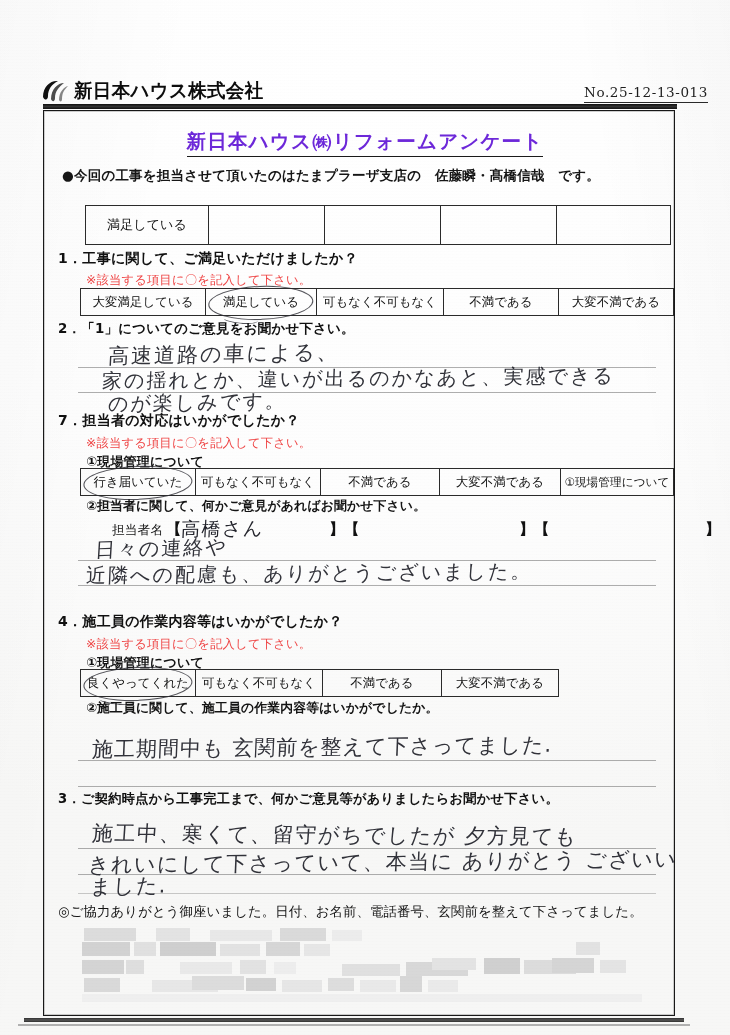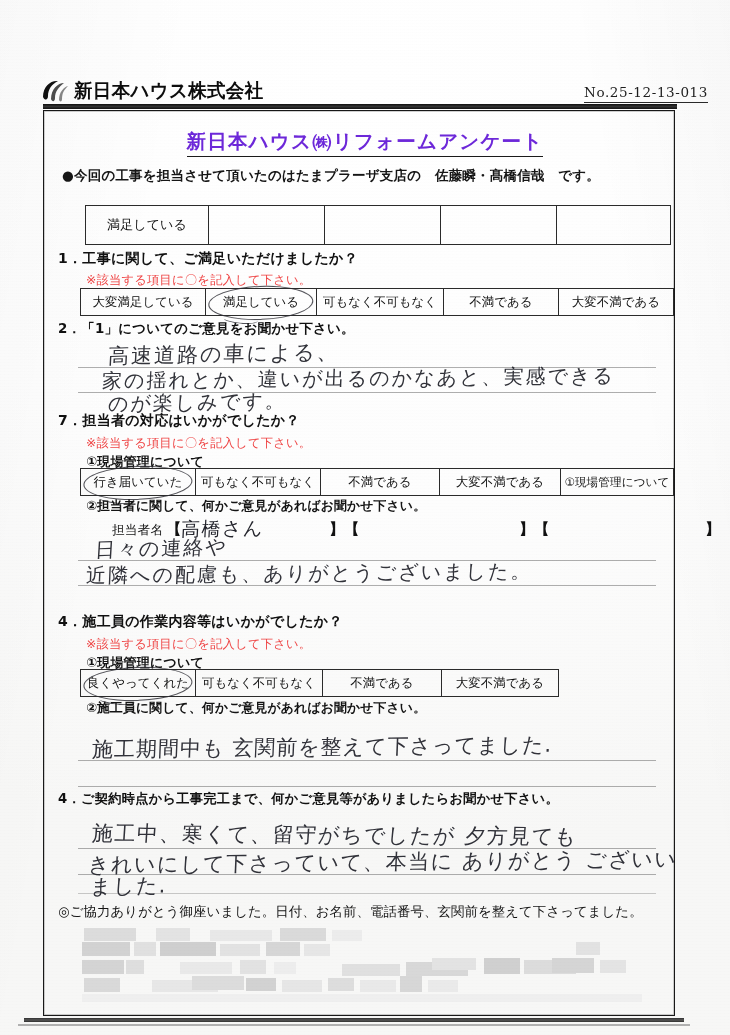--- a/index.html
+++ b/index.html
@@ -250,26 +250,26 @@
 <table class="opt" style="left:80px;top:669px;width:466px;">
   <tbody>
       <tr>
     <td style="width:112px;margin-left:12px;"><span>良くやってくれた</span><span class="circle-mark"></span></td>
     <td style="width:124px;"><span>可もなく不可もなく</span></td>
     <td style="width:116px;"><span>不満である</span></td>
     <td style="width:114px;"><span>大変不満である</span></td>
   </tr>
 </tbody>
   </table>
-<div class="abs sub jp" style="left:86px;top:700px;font-weight:600;font-size:12.8px;">②施工員に関して、何かご意見があればお聞かせ下さい。</div>
+<div class="abs sub jp" style="left:86px;top:700px;font-weight:600;font-size:12.8px;">②施工員に関して、施工員の作業内容等はいかがでしたか。</div>
 <div class="rule" style="left:78px;top:760px;width:578px;"></div>
 <div class="rule" style="left:78px;top:786px;width:578px;"></div>
 <div class="hw hw-l1 slant-b" style="left:92px;top:733px;letter-spacing:1px;">施工期間中も 玄関前を整えて下さってました.</div>
 
-<div class="abs q jp" style="left:58px;top:790px;font-size:13.2px;">4．ご契約時点から工事完工まで、何かご意見等がありましたらお聞かせ下さい。</div>
+<div class="abs q jp" style="left:58px;top:790px;font-size:13.2px;">3．ご契約時点から工事完工まで、何かご意見等がありましたらお聞かせ下さい。</div>
 <div class="rule" style="left:78px;top:848px;width:578px;"></div>
 <div class="rule" style="left:78px;top:874px;width:578px;"></div>
 <div class="rule" style="left:78px;top:893px;width:578px;opacity:.35;"></div>
 <div class="hw hw-l1 slant-d" style="left:92px;top:821px;letter-spacing:1.5px;">施工中、寒くて、留守がちでしたが 夕方見ても</div>
 <div class="hw hw-l1 slant-b" style="left:88px;top:848px;letter-spacing:1.5px;">きれいにして下さっていて、本当に ありがとう ございい</div>
 <div class="hw hw-l1 slant-a" style="left:90px;top:872px;letter-spacing:1.5px;">ました.</div>
 
 <div class="abs footer-note jp">◎ご協力ありがとう御座いました。日付、お名前、電話番号、玄関前を整えて下さってました。</div>
 
 <div id="redact">

